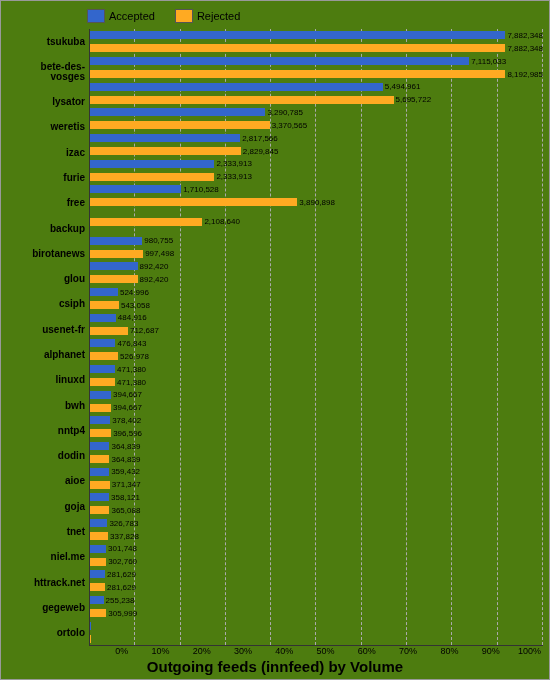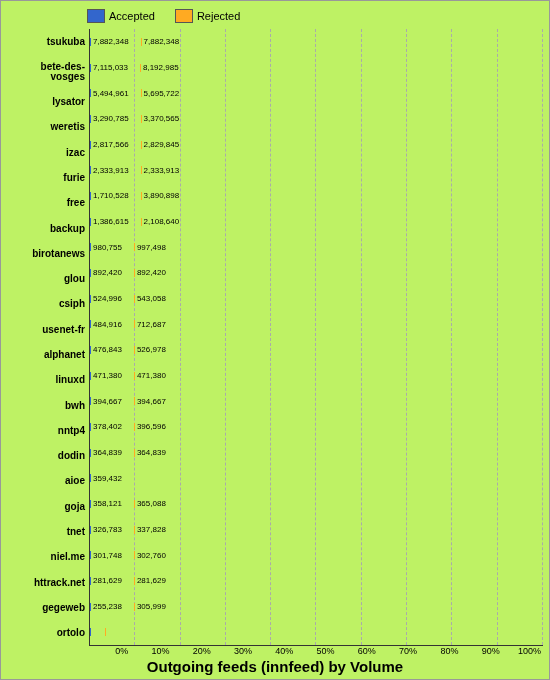--- a/index.html
+++ b/index.html
@@ -7,21 +7,21 @@
       background: #fff;
       font-family: Arial, sans-serif;
       font-size: 11px;
       width: 550px;
       height: 680px;
       overflow: hidden;
     }
     .chart-container {
       width: 550px;
       height: 680px;
-      background: #bef264;
+      background: #4d7c0f;
       border: 1px solid #999;
       display: flex;
       flex-direction: column;
       padding: 8px 6px 4px 6px;
     }
     .legend {
       display: flex;
       align-items: center;
       gap: 20px;
       margin-bottom: 6px;
@@ -87,22 +87,22 @@
     }
     .bar-row {
       flex: 1;
       display: flex;
       flex-direction: column;
       justify-content: center;
       padding: 1px 0;
     }
     .bar-pair {
       display: flex;
-      flex-direction: row;
-      gap: 12px;
+      flex-direction: column;
+      gap: 4px;
     }
     .bar-wrap {
       display: flex;
       align-items: center;
       height: 9px;
     }
     .bar {
       height: 8px;
       min-width: 1px;
     }
@@ -273,24 +273,20 @@
                 </div>
                 <div class="bar-wrap">
                   <div class="bar rejected" style="width: 45.7753%;"></div>
                   <span class="bar-label">3,890,898</span>
                 </div>
               </div>
             </div>
             <div class="bar-row">
               <div class="bar-pair">
                 <div class="bar-wrap">
-                  <div class="bar accepted" style="width: 16.3131%;"></div>
-                  <span class="bar-label">1,386,615</span>
-                </div>
-                <div class="bar-wrap">
                   <div class="bar rejected" style="width: 24.8075%;"></div>
                   <span class="bar-label">2,108,640</span>
                 </div>
               </div>
             </div>
             <div class="bar-row">
               <div class="bar-pair">
                 <div class="bar-wrap">
                   <div class="bar accepted" style="width: 11.5383%;"></div>
                   <span class="bar-label">980,755</span>
@@ -395,20 +391,24 @@
                   <div class="bar rejected" style="width: 4.29222%;"></div>
                   <span class="bar-label">364,839</span>
                 </div>
               </div>
             </div>
             <div class="bar-row">
               <div class="bar-pair">
                 <div class="bar-wrap">
                   <div class="bar accepted" style="width: 4.22861%;"></div>
                   <span class="bar-label">359,432</span>
+                </div>
+                <div class="bar-wrap">
+                  <div class="bar rejected" style="width: 4.36879%;"></div>
+                  <span class="bar-label">371,347</span>
                 </div>
               </div>
             </div>
             <div class="bar-row">
               <div class="bar-pair">
                 <div class="bar-wrap">
                   <div class="bar accepted" style="width: 4.21319%;"></div>
                   <span class="bar-label">358,121</span>
                 </div>
                 <div class="bar-wrap">

